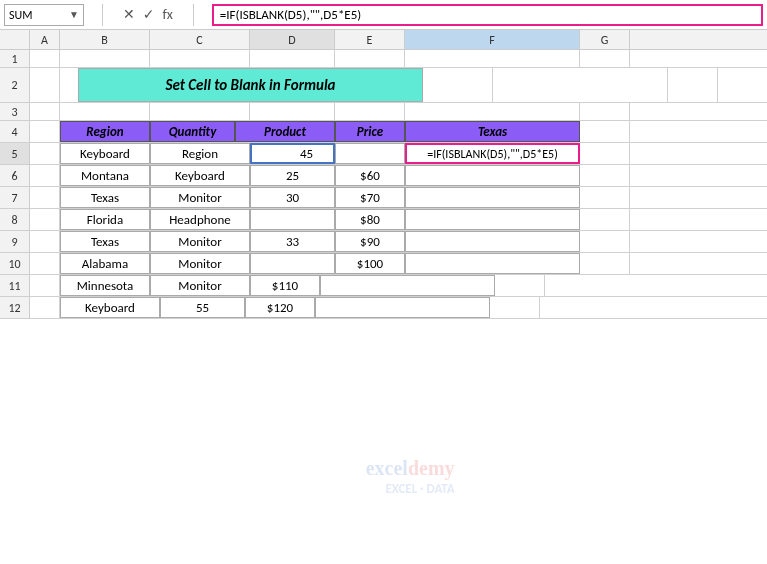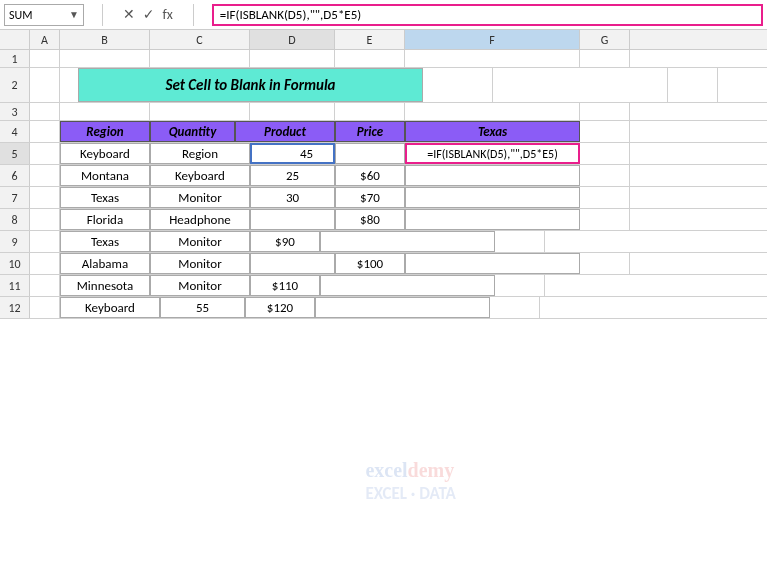--- a/index.html
+++ b/index.html
@@ -173,21 +173,21 @@
 
     
     .active-cell {
       border: 2px solid #4472c4 !important;
       padding-left: 32px;
     }
 
     
     .watermark {
       position: absolute;
-      bottom: 60px;
+      bottom: 68px;
       left: 50%;
       transform: translateX(-20%);
       opacity: 0.18;
       font-size: 22px;
       font-weight: bold;
       color: #4472c4;
       pointer-events: none;
       white-space: nowrap;
     }
 
@@ -368,20 +368,23 @@
 
   <div class="sheet-row rh">
     <div class="row-header">9</div>
     <div class="cell cA"></div>
     <div class="cell cB center data-cell">
       <span>Texas</span>
     </div>
     <div class="cell cC center data-cell">
       <span>Monitor</span>
     </div>
+    <div class="cell cD center data-cell">
+      <span>33</span>
+    </div>
     <div class="cell cE center data-cell">
       <span>$90</span>
     </div>
     <div class="cell cF data-cell"></div>
     <div class="cell cG"></div>
   </div>
 
   <div class="sheet-row rh">
     <div class="row-header">10</div>
     <div class="cell cA"></div>
@@ -428,14 +431,14 @@
       <span>$120</span>
     </div>
     <div class="cell cF data-cell"></div>
     <div class="cell cG"></div>
   </div>
 
 </div>
 
 <div class="watermark">
   <span style="color:#4472c4;font-size:20px;font-family:serif;font-weight:bold;">excel</span><span style="color:#e04040;font-size:20px;font-family:serif;">demy</span>
-  <div style="font-size:17px;color:#4472c4;text-align:center;opacity:0.8;">EXCEL · DATA</div>
+  <div style="font-size:13px;color:#4472c4;text-align:right;opacity:0.8;">EXCEL · DATA</div>
 </div>
 
 </body></html>

